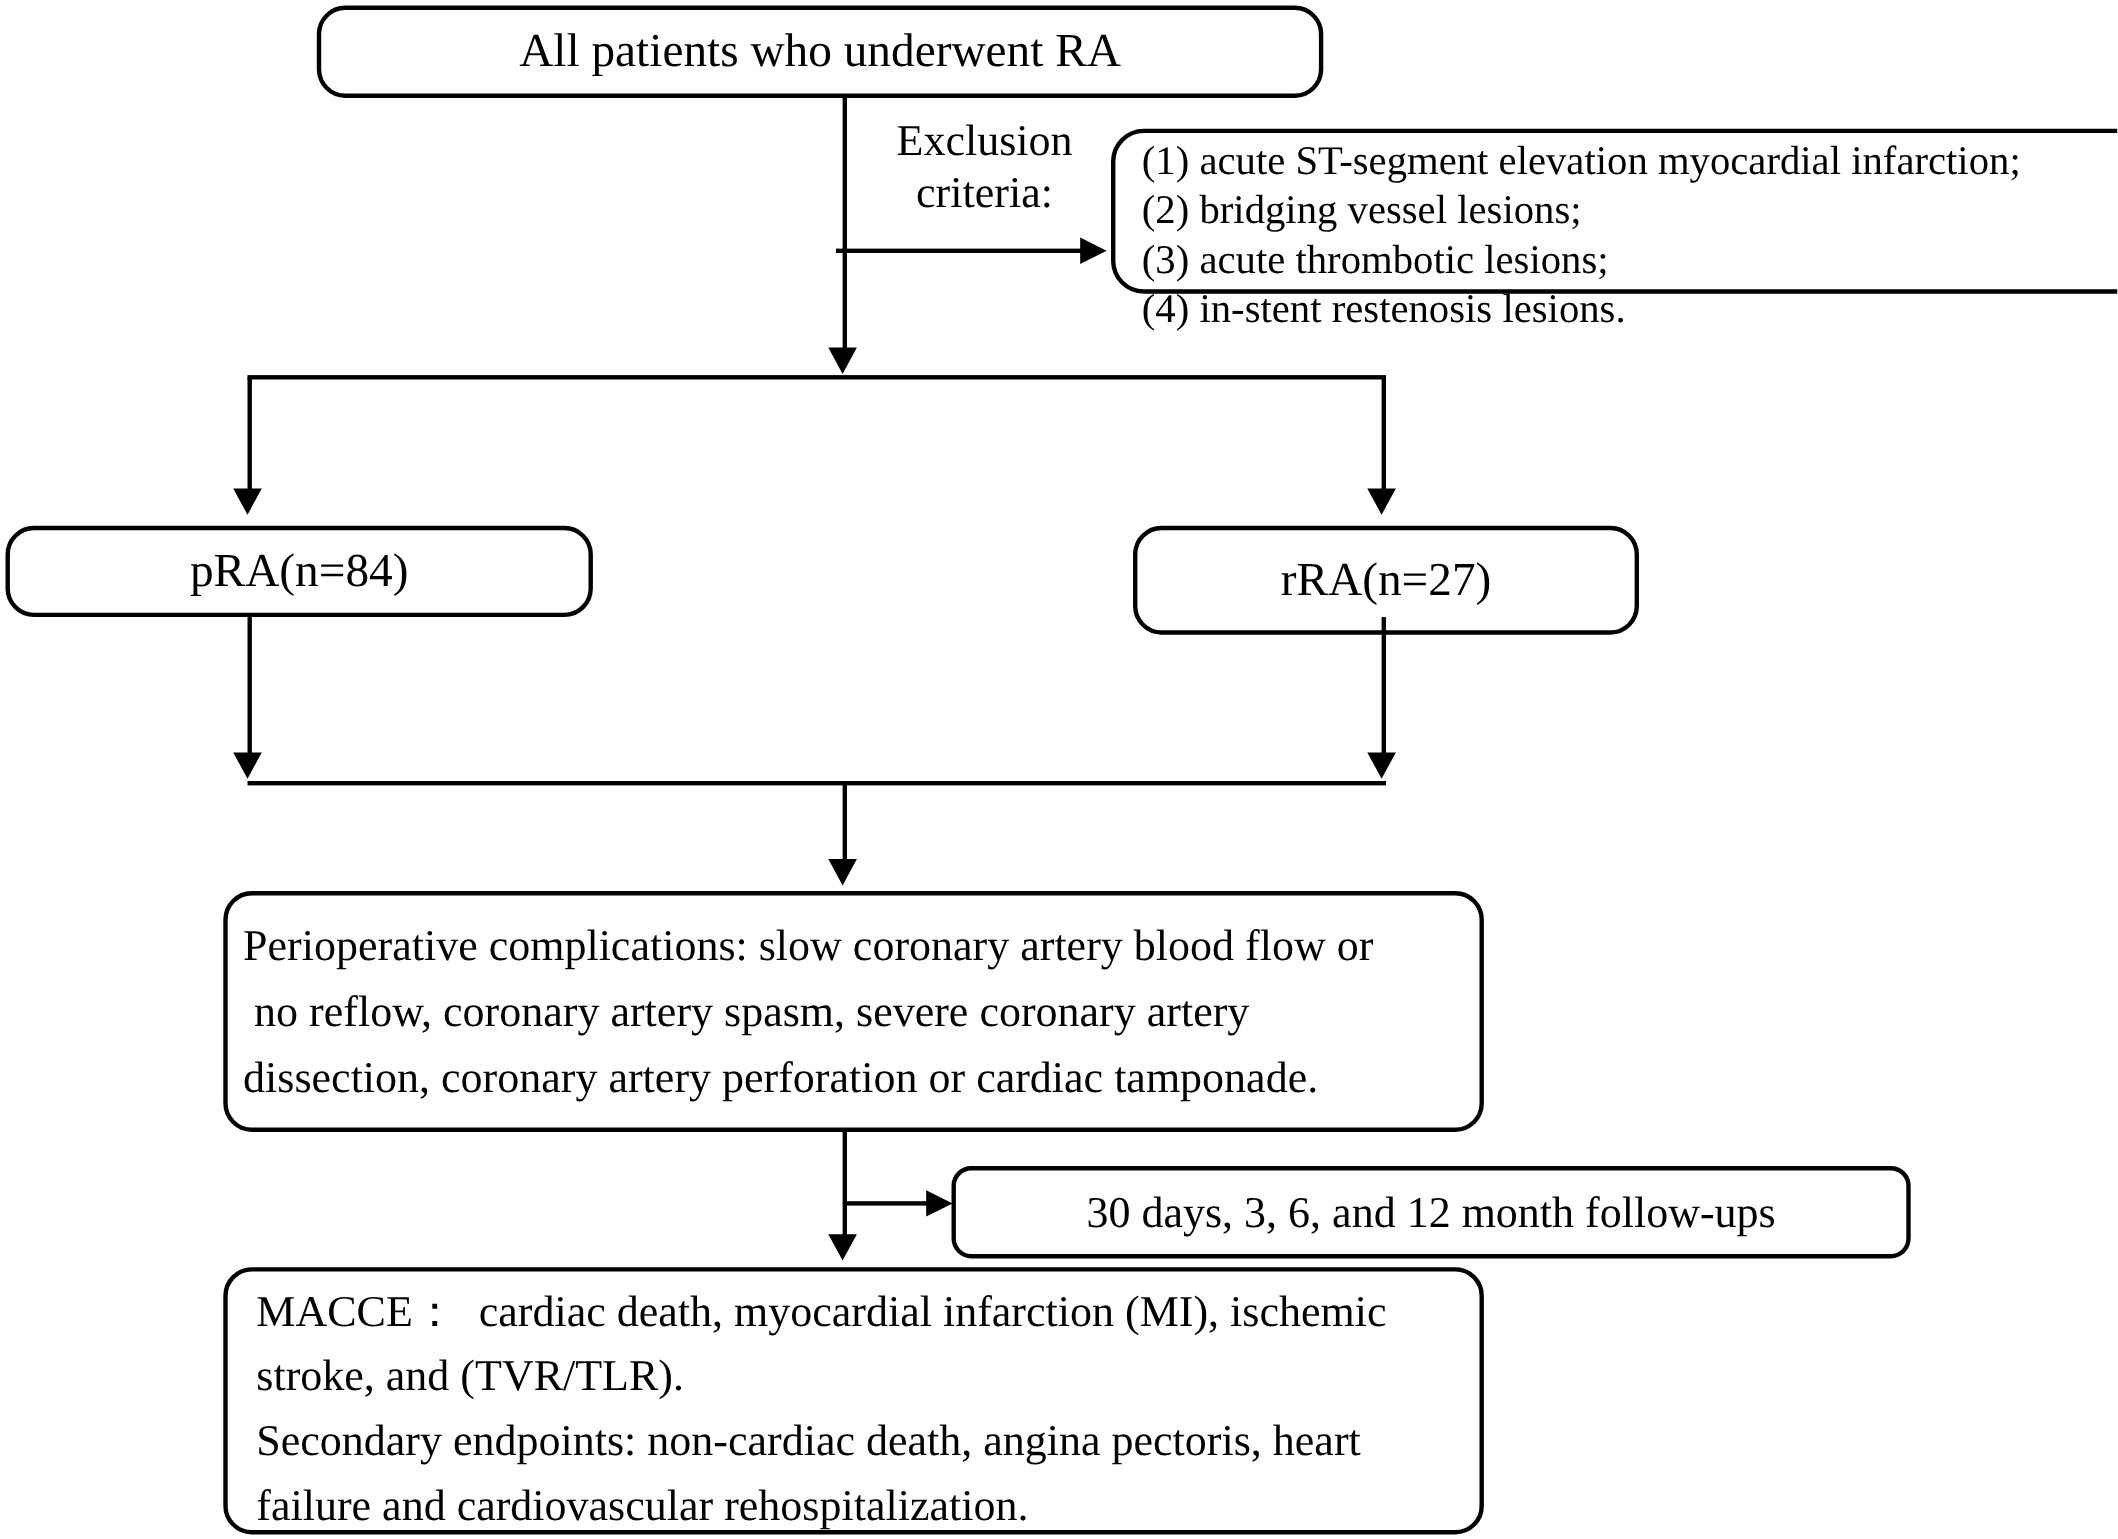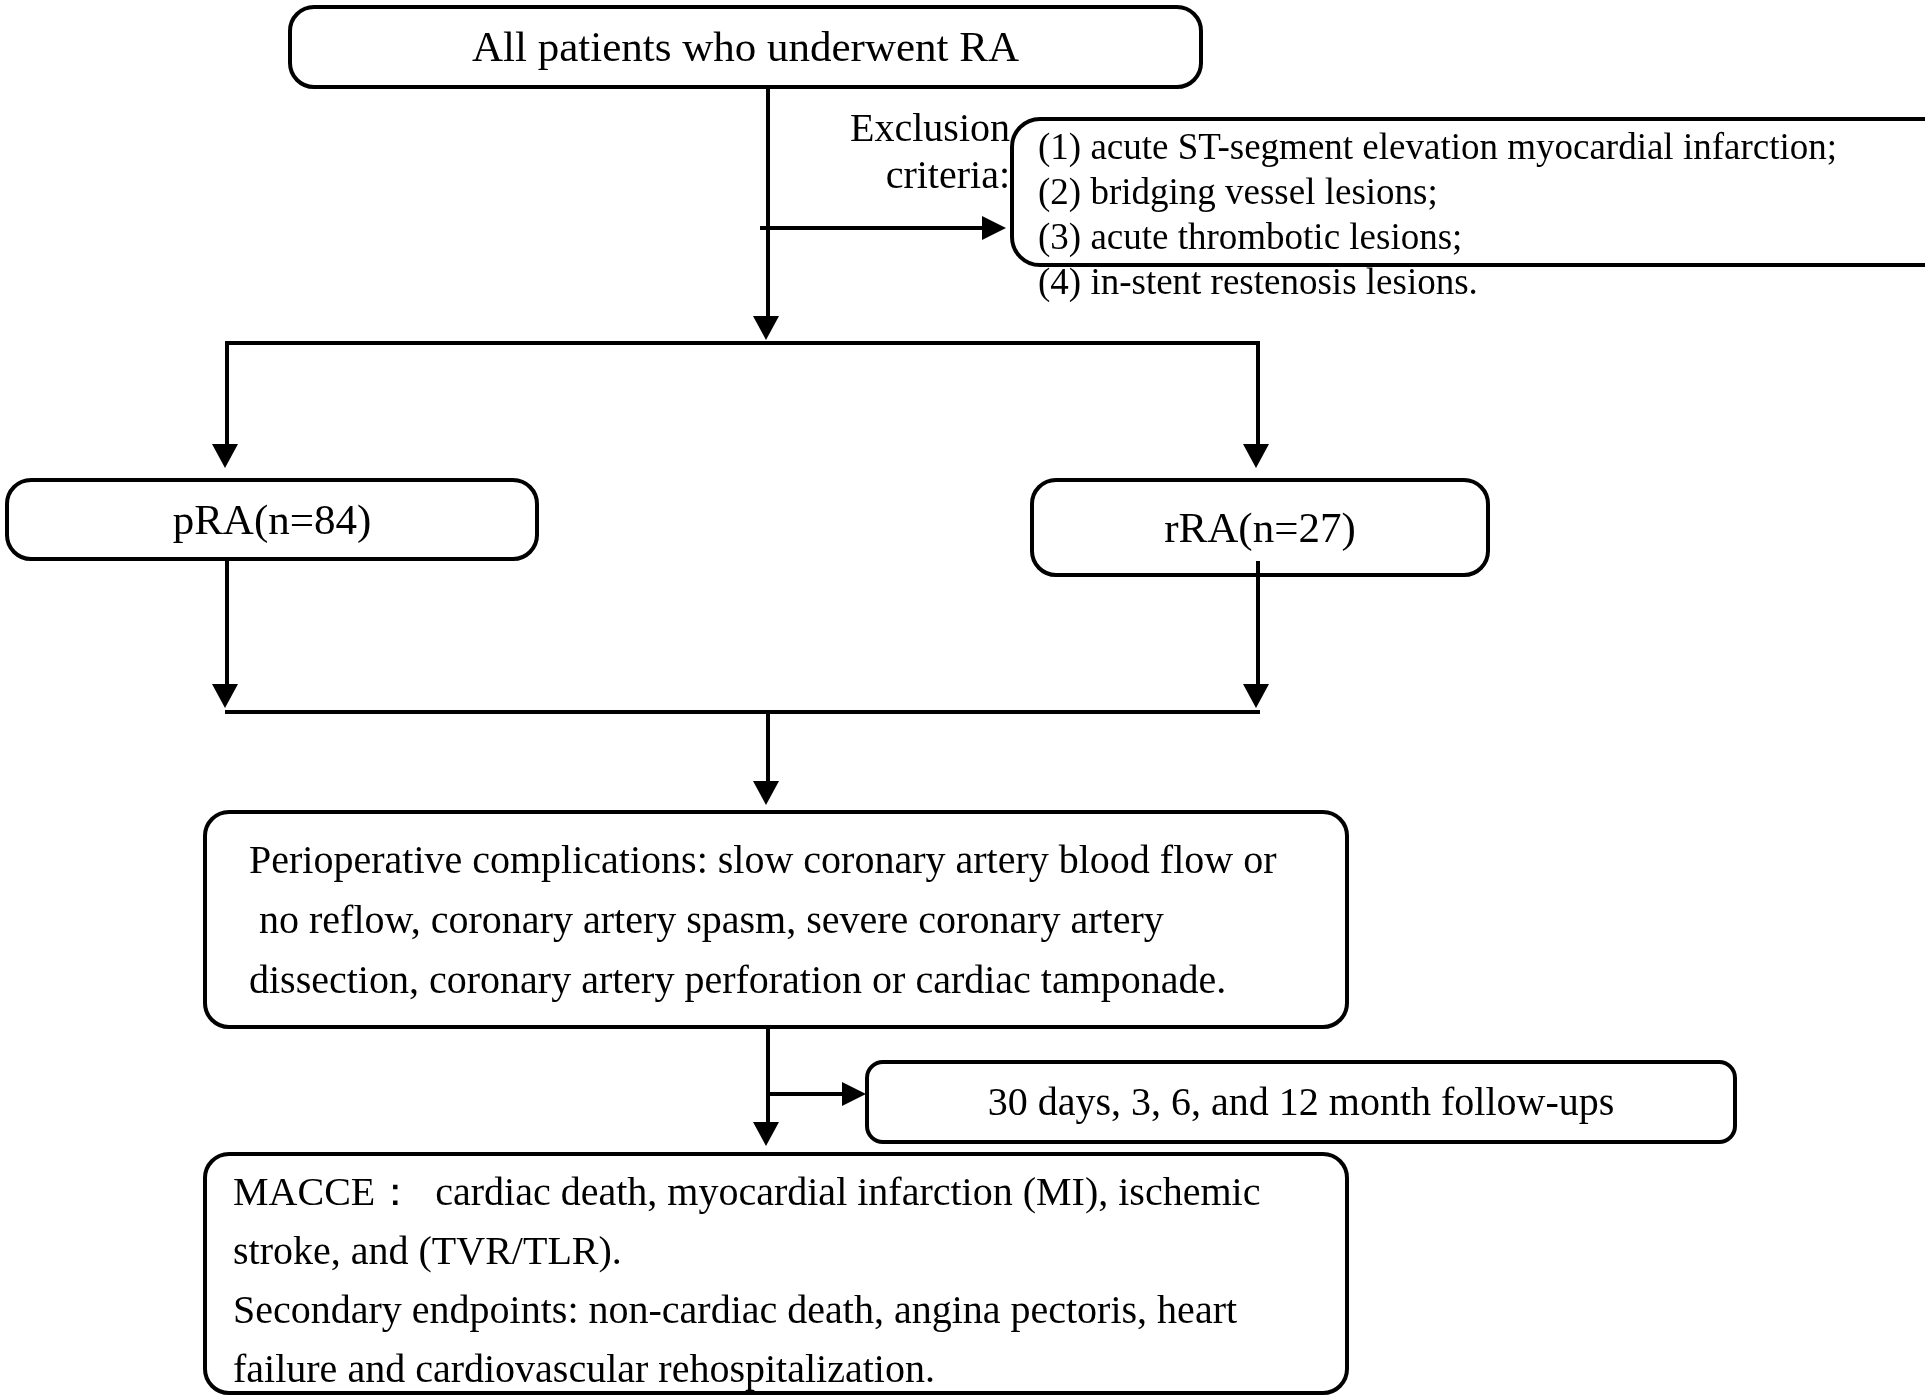--- a/index.html
+++ b/index.html
@@ -58,21 +58,21 @@
   #node-pra {
     left: 5px; top: 478px; width: 534px; height: 83px;
     font-size: 43px;
   }
   #node-rra {
     left: 1030px; top: 478px; width: 460px; height: 99px;
     font-size: 43px;
   }
   #node-perioperative {
     left: 203px; top: 810px; width: 1146px; height: 219px;
-    padding: 4px 18px 4px 42px;
+    padding: 4px 18px 4px 14px;
     font-size: 40px;
   }
   #node-perioperative .txt {
     line-height: 1.50;
   }
   #node-followups {
     left: 865px; top: 1060px; width: 872px; height: 84px;
     border-radius: 18px;
     font-size: 40px;
   }
@@ -133,21 +133,21 @@
   
   #excl-line { left: 760px; top: 226px; width: 224px; }
   #excl-head { left: 982px; top: 216px; }
 
   .side-label {
     position: absolute;
     font-size: 40px;
     line-height: 1.18;
     color: #000000;
     white-space: pre-line;
-    text-align: right;
+    text-align: center;
   }
   #label-exclusion { left: 780px; top: 104px; width: 230px; }
 
   
   #bottom-stem      { left: 766px; top: 1029px; height: 98px; }
   #bottom-stem-head { left: 753px; top: 1122px; }
   #followup-line { left: 768px; top: 1092px; width: 78px; }
   #followup-head { left: 842px; top: 1082px; }
 </style>
 </head>

